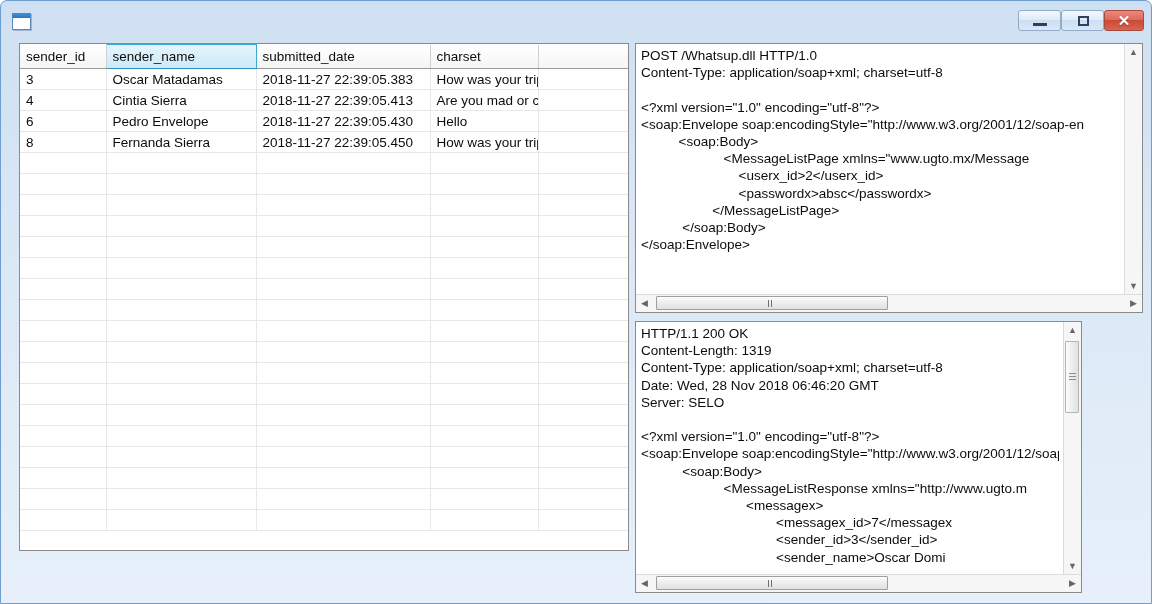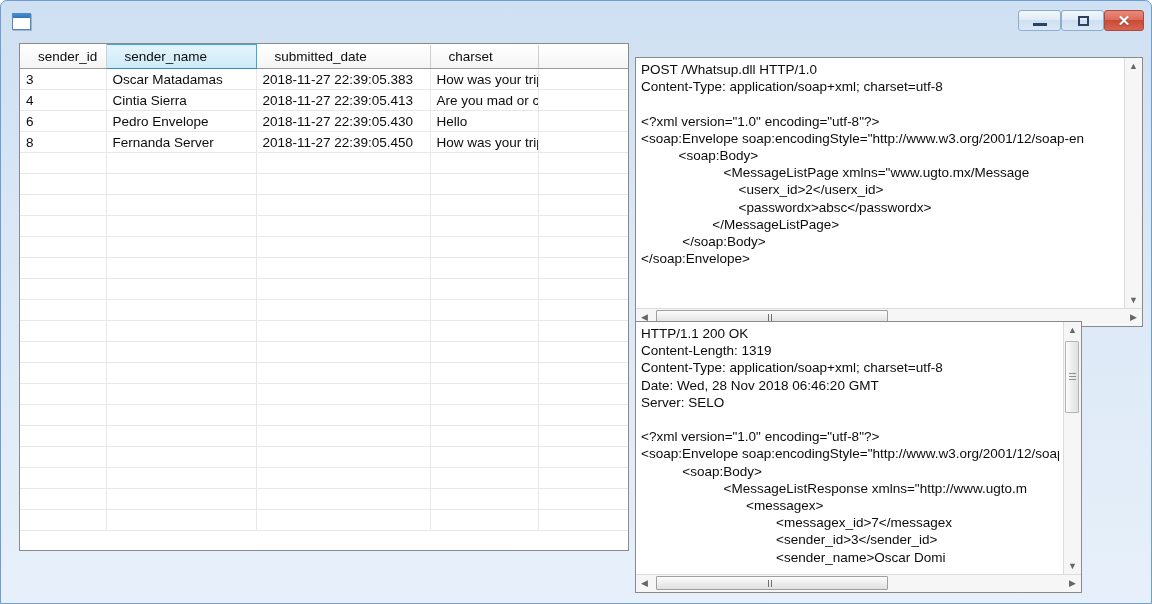--- a/index.html
+++ b/index.html
@@ -102,21 +102,21 @@
     table-layout: fixed;
     width: 608px;
     font-size: 13.5px;
     color: #0c0c0c;
   }
   table.grid th {
     height: 24px;
     box-sizing: border-box;
     font-weight: normal;
     text-align: left;
-    padding: 0 0 0 18px;
+    padding: 0 0 0 6px;
     background: linear-gradient(to bottom, #ffffff 0%, #f4f4f4 100%);
     border-right: 1px solid #cfcfcf;
     border-bottom: 1px solid #9a9a9a;
     white-space: nowrap;
     overflow: hidden;
   }
   table.grid th.sel {
     background: linear-gradient(to bottom, #e4f4fc 0%, #cdeaf8 100%);
     border: 1px solid #3fa9d6;
     border-bottom: 1px solid #2f8fbd;
@@ -133,21 +133,21 @@
   table.grid td.empty { color: transparent; }
 
   
   .io-panel {
     position: absolute;
     box-sizing: border-box;
     background: #ffffff;
     border: 1px solid #8a8a8a;
     overflow: hidden;
   }
-  #request-panel  { left: 634px; top: 56px;  width: 508px; height: 270px; }
+  #request-panel  { left: 634px; top: 42px;  width: 508px; height: 270px; }
   #response-panel { left: 634px; top: 320px; width: 447px; height: 272px; }
   .io-text {
     position: absolute;
     left: 5px; top: 3px;
     right: 22px;
     font-size: 13.5px;
     line-height: 17.2px;
     color: #0c0c0c;
     white-space: pre;
     overflow: hidden;
@@ -287,21 +287,21 @@
           </tr>
           <tr>
             <td>6</td>
             <td>Pedro Envelope</td>
             <td>2018-11-27 22:39:05.430</td>
             <td>Hello</td>
             <td></td>
           </tr>
           <tr>
             <td>8</td>
-            <td>Fernanda Server</td>
+            <td>Fernanda Sierra</td>
             <td>2018-11-27 22:39:05.450</td>
             <td>How was your trip to ...</td>
             <td></td>
           </tr>
           <tr>
             <td class="empty">&nbsp;</td>
             <td class="empty">&nbsp;</td>
             <td class="empty">&nbsp;</td>
             <td class="empty">&nbsp;</td>
             <td class="empty">&nbsp;</td>

